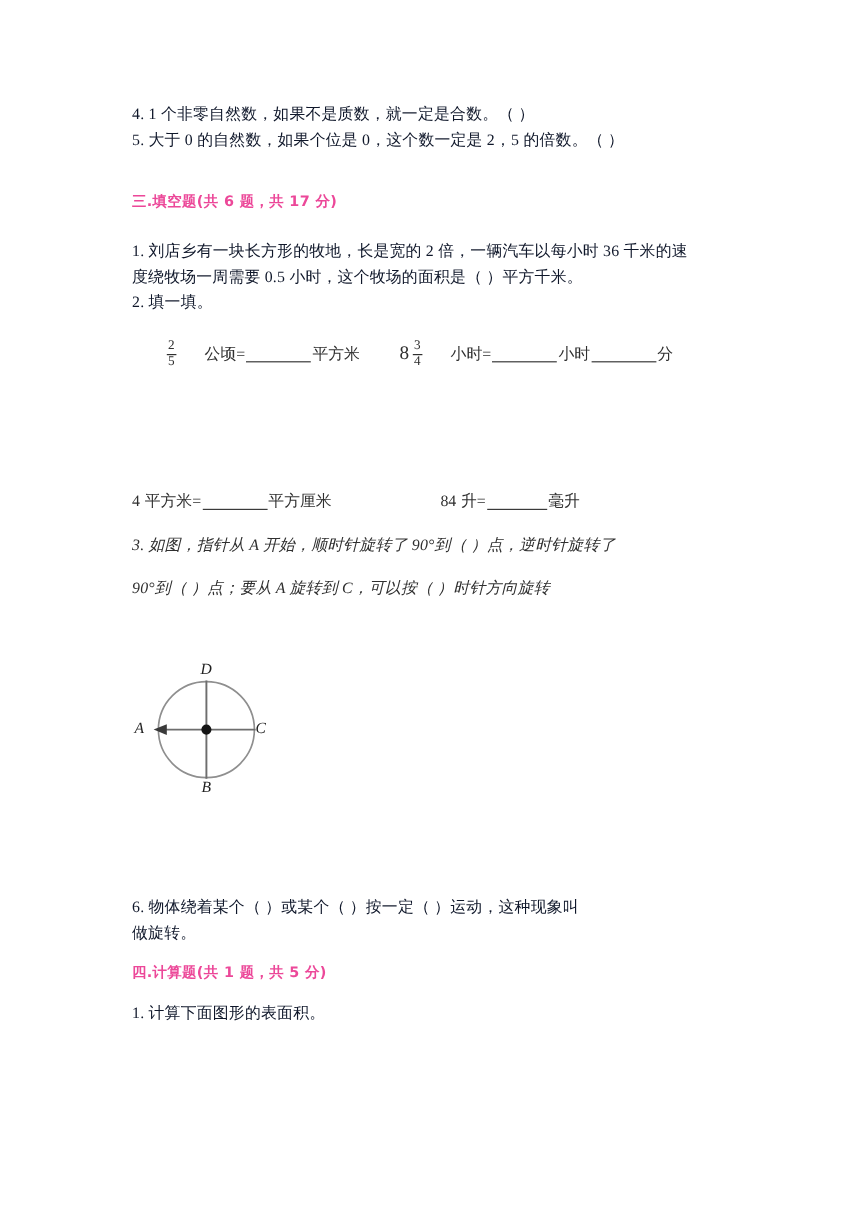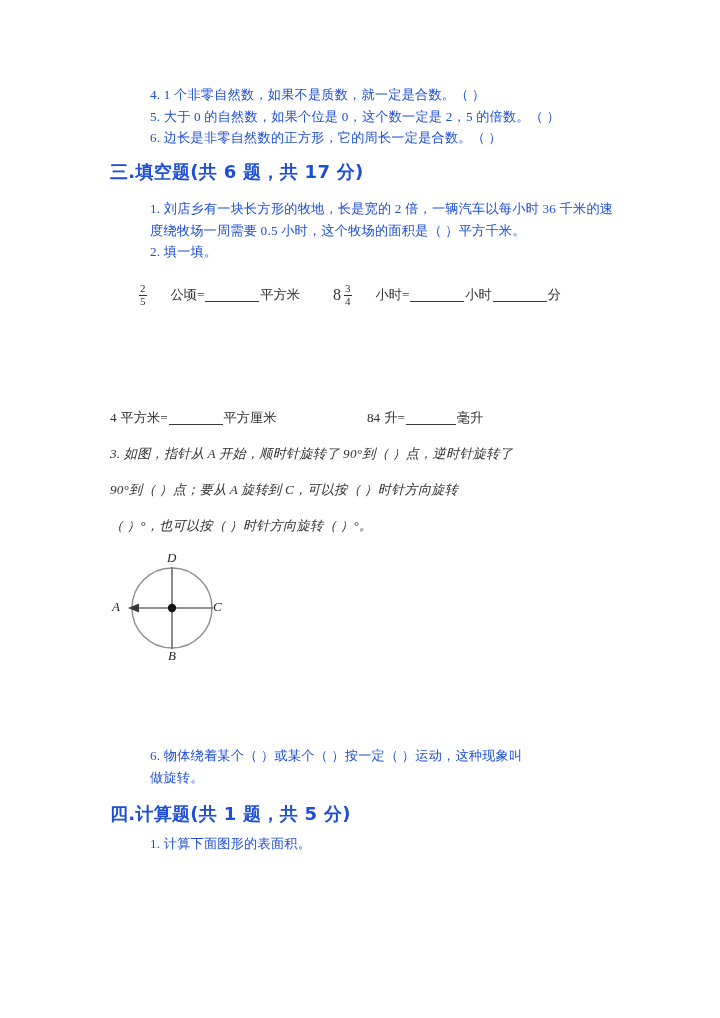--- a/index.html
+++ b/index.html
@@ -27,29 +27,28 @@
     left: 110px;
     top: 0;
     width: 502px;
   }
 
   
   .q-line {
     font-size: 13.2px;
     line-height: 21.5px;
     letter-spacing: 0.2px;
-    color: #1d4ed8;
+    color: #0f172a;
     white-space: nowrap;
-    margin-left: 40px;
   }
   .sec-head {
     font-family: "DejaVu Sans", "Liberation Sans", sans-serif;
-    font-size: 18px;
+    font-size: 12px;
     font-weight: bold;
-    color: #1d4ed8;
+    color: #ec4899;
     letter-spacing: 0.3px;
   }
 
   
   .blk { position: absolute; }
 
   #tf-group      { top: 84px;  left: 0; }
   #sec3-head     { top: 160px; left: 0; }
   #fill-q1       { top: 198px; left: 0; }
   #fill-q2-label { top: 241px; left: 0; }
@@ -143,21 +142,20 @@
 </style>
 </head>
 <body>
 
 <div class="page">
   <div class="content">
 
     <div class="blk" id="tf-group">
       <div class="q-line">4. 1 个非零自然数，如果不是质数，就一定是合数。（        ）</div>
       <div class="q-line">5. 大于 0 的自然数，如果个位是 0，这个数一定是 2，5 的倍数。（        ）</div>
-      <div class="q-line">6. 边长是非零自然数的正方形，它的周长一定是合数。（        ）</div>
     </div>
 
     <div class="blk" id="sec3-head">
       <div class="sec-head">三.填空题(共 6 题，共 17 分)</div>
     </div>
 
     <div class="blk" id="fill-q1">
       <div class="q-line">1. 刘店乡有一块长方形的牧地，长是宽的 2 倍，一辆汽车以每小时 36 千米的速</div>
       <div class="q-line">度绕牧场一周需要 0.5 小时，这个牧场的面积是（        ）平方千米。</div>
     </div>
@@ -215,21 +213,20 @@
         <span>升</span>
         <span>=</span>
         <span class="blank-ul short"></span>
         <span>毫升</span>
       </div>
     </div>
 
     <div class="blk" id="fill-q3">
       <div class="q3-line">3. 如图，指针从 A 开始，顺时针旋转了 90°到（        ）点，逆时针旋转了</div>
       <div class="q3-line">90°到（        ）点；要从 A 旋转到 C，可以按（        ）时针方向旋转</div>
-      <div class="q3-line">（        ）°，也可以按（        ）时针方向旋转（        ）°。</div>
     </div>
 
     <div class="blk" id="circle-fig">
       <div class="fig-wrap">
         <svg class="fig-svg" width="130" height="125" viewBox="0 0 130 125">
 
           <circle cx="62" cy="60" r="40" fill="none" stroke="#8f8f8f" stroke-width="1.4"></circle>
 
           <line x1="62" y1="19" x2="62" y2="101" stroke="#6e6e6e" stroke-width="1.6"></line>
 

